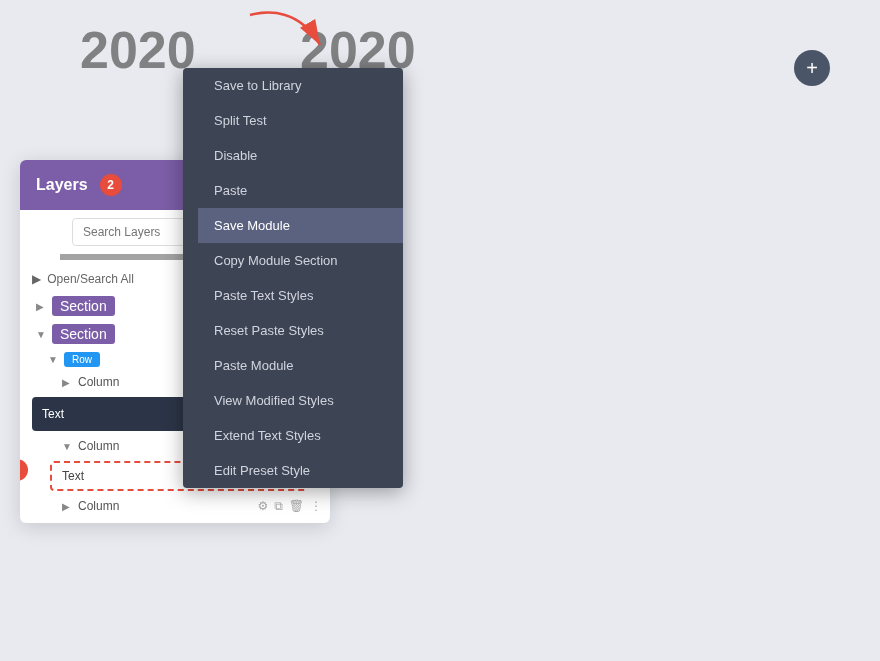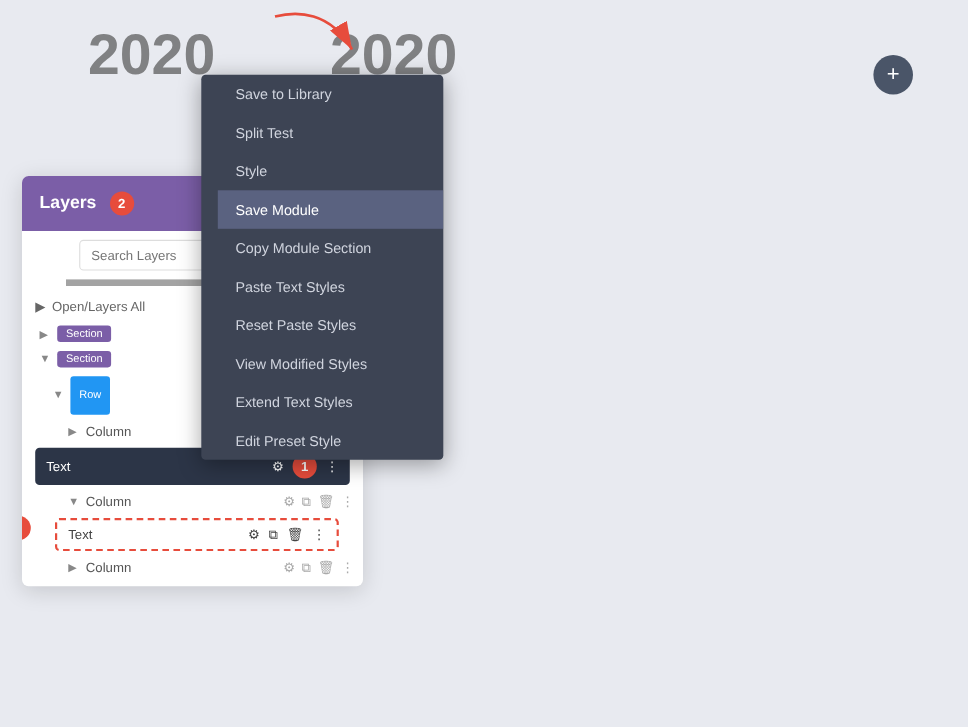--- a/index.html
+++ b/index.html
@@ -146,31 +146,31 @@
       width: 12px;
       font-size: 10px;
       color: #888;
       margin-right: 4px;
       flex-shrink: 0;
     }
 
     .section-badge {
       background: #7b5ea7;
       color: white;
-      font-size: 10px;
+      font-size: 14px;
       padding: 2px 8px;
       border-radius: 3px;
       font-weight: 500;
     }
 
     .row-badge {
       background: #2196F3;
       color: white;
       font-size: 10px;
-      padding: 12px 8px;
+      padding: 2px 8px;
       border-radius: 3px;
       font-weight: 500;
     }
 
     .tree-icons {
       display: flex;
       gap: 6px;
       margin-left: auto;
       color: #aaa;
       font-size: 12px;
@@ -297,21 +297,21 @@
   </div>
 
   <div class="search-bar">
     <input class="search-input" type="text" placeholder="Search Layers" style="">
   </div>
 
   <div class="layers-tree">
 
     <div class="open-close-row">
       <span>▶</span>
-      <span>Open/Layers All</span>
+      <span>Open/Search All</span>
     </div>
 
     <div class="tree-item" style="padding-left:16px;">
       <span class="tree-arrow">▶</span>
       <span class="section-badge">Section</span>
     </div>
 
     <div class="tree-item" style="padding-left:16px;">
       <span class="tree-arrow">▼</span>
       <span class="section-badge">Section</span>
@@ -371,21 +371,23 @@
         <span>🗑</span>
         <span>⋮</span>
       </div>
     </div>
   </div>
 </div>
 
 <div class="context-menu" id="context-menu">
 <div class="menu-item">Save to Library</div>
     <div class="menu-item">Split Test</div>
-    <div class="menu-item">Style</div>
+    <div class="menu-item">Disable</div>
+    <div class="menu-item">Paste</div>
     <div class="menu-item active">Save Module</div>
     <div class="menu-item">Copy Module Section</div>
     <div class="menu-item">Paste Text Styles</div>
     <div class="menu-item">Reset Paste Styles</div>
+    <div class="menu-item">Paste Module</div>
     <div class="menu-item">View Modified Styles</div>
     <div class="menu-item">Extend Text Styles</div>
     <div class="menu-item">Edit Preset Style</div>
   </div>
 
 </body></html>

